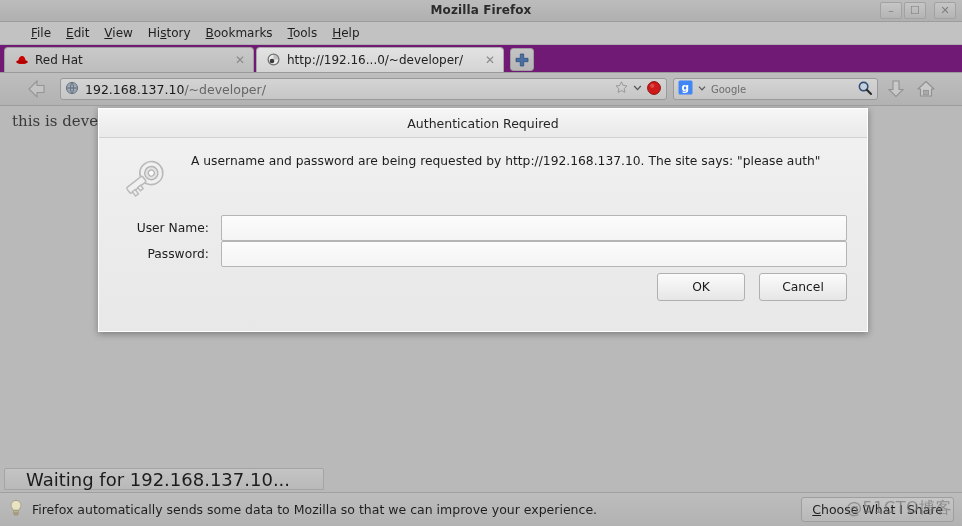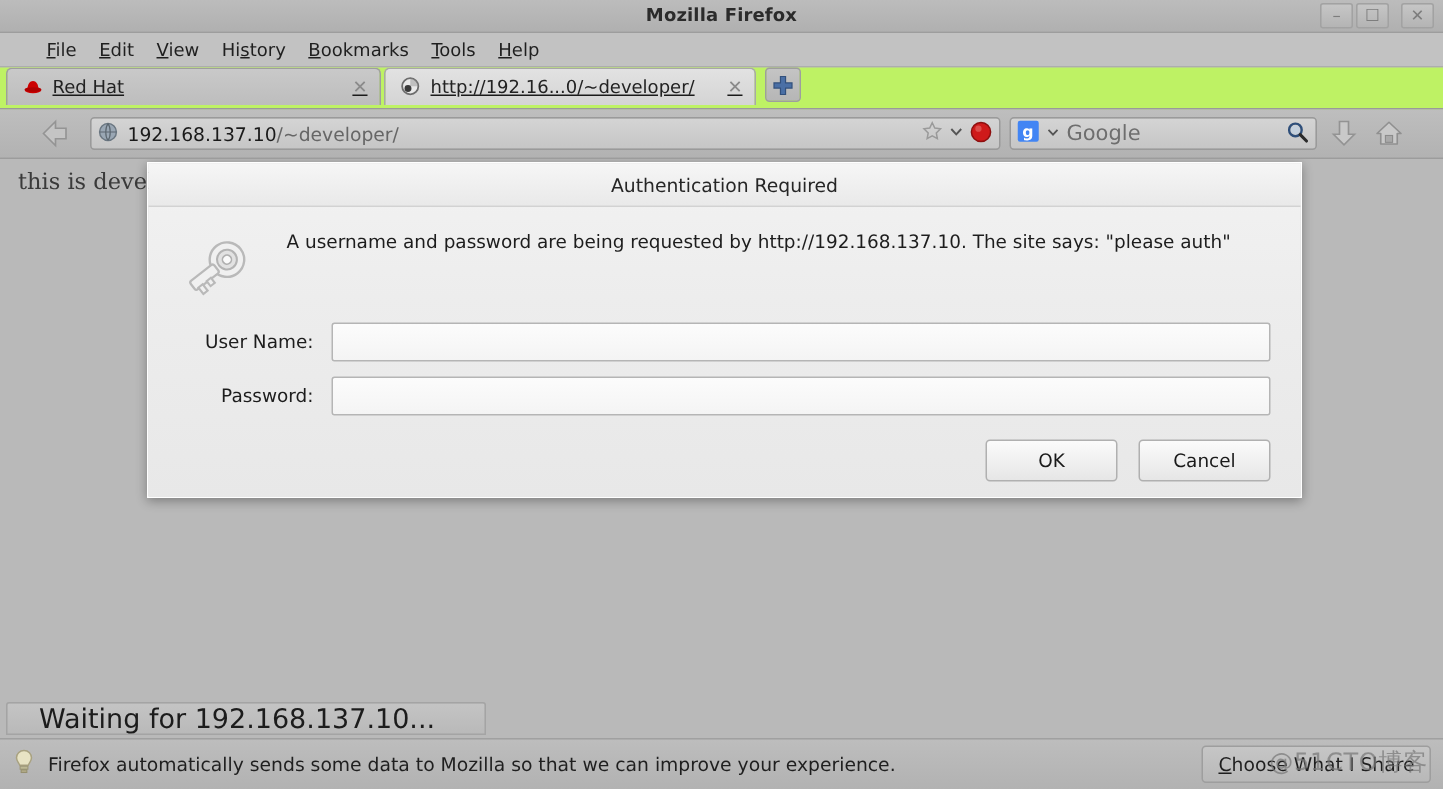--- a/index.html
+++ b/index.html
@@ -81,26 +81,26 @@
     font-size: 12px;
     color: #1f1f1f;
     cursor: pointer;
     white-space: nowrap;
   }
   .menu-item u { text-decoration: underline; }
 
   
   #tabbar {
     height: 28px;
-    background: #bef264;
+    background: #701a75;
     border-bottom: 1px solid #9a9a9a;
     display: flex;
+    align-items: flex-end;
     padding-left: 4px;
     box-sizing: border-box;
-    text-decoration: underline;
   }
   .tab {
     height: 25px;
     display: flex;
     align-items: center;
     gap: 6px;
     padding: 0 8px 0 10px;
     margin-right: 2px;
     background: linear-gradient(#c9c9c9, #bdbdbd);
     border: 1px solid #9e9e9e;
@@ -184,21 +184,21 @@
     border-radius: 3px;
     display: flex;
     align-items: center;
     padding: 0 4px;
     box-sizing: border-box;
     gap: 4px;
   }
   #search-placeholder {
     flex: 1 1 auto;
     color: #6e6e6e;
-    font-size: 14px;
+    font-size: 10px;
     cursor: text;
   }
   .nav-icon-btn { width: 24px; height: 24px; position: relative; cursor: pointer; flex: 0 0 24px; }
 
   
   #content {
     position: relative;
     height: 340px;
     background: #b9b9b9;
     overflow: hidden;
@@ -246,21 +246,20 @@
     line-height: 1.62;
     color: #1d1d1d;
     padding-top: 2px;
   }
   #auth-form {
     padding: 10px 20px 0 20px;
   }
   .form-row {
     display: flex;
     align-items: center;
-    margin-bottom: 10px;
   }
   .form-label {
     flex: 0 0 90px;
     text-align: right;
     padding-right: 12px;
     font-size: 12.3px;
     color: #1d1d1d;
   }
   .form-input {
     flex: 1 1 auto;

